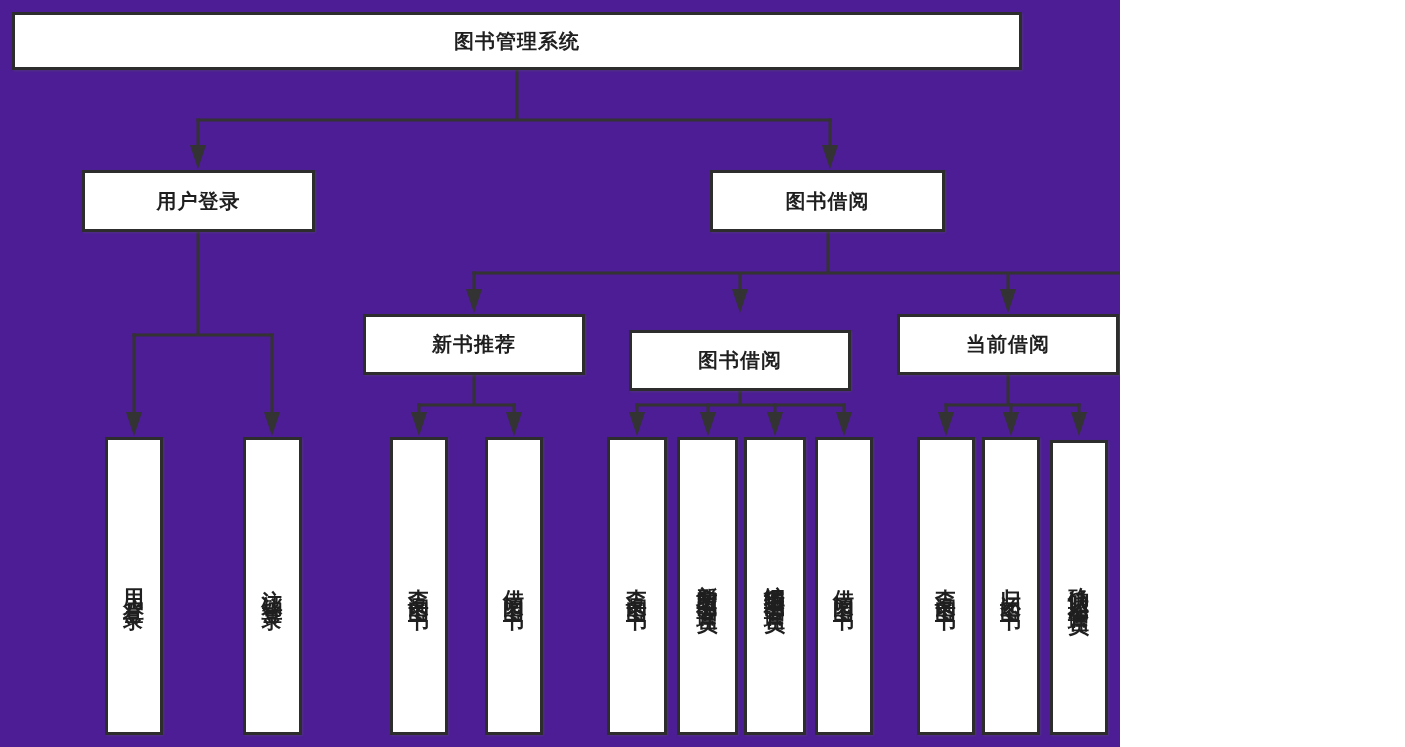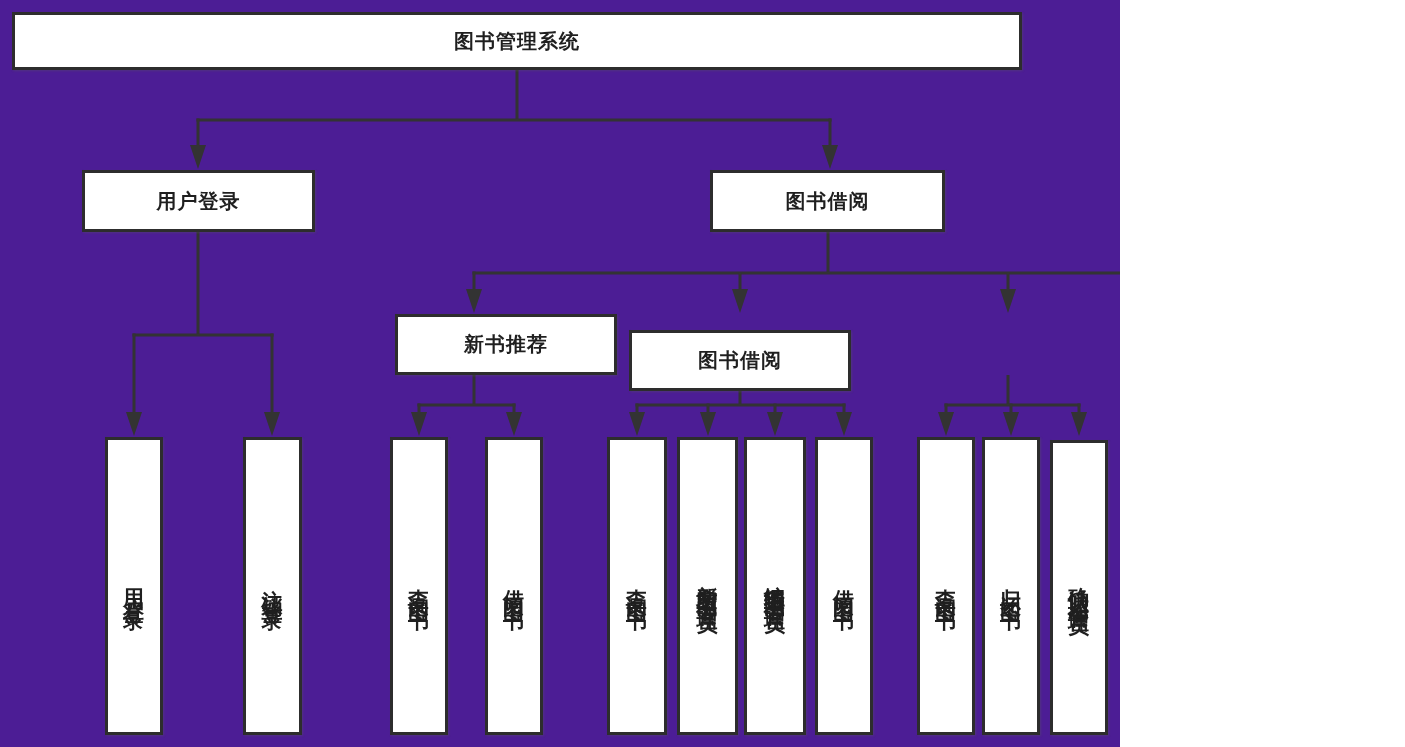--- a/index.html
+++ b/index.html
@@ -128,25 +128,28 @@
     <span class="hlabel">图书管理系统</span>
   </div>
 
   <div class="node" style="left:82px;top:170px;width:233px;height:62px;">
     <span class="hlabel">用户登录</span>
   </div>
   <div class="node" style="left:710px;top:170px;width:235px;height:62px;">
     <span class="hlabel">图书借阅</span>
   </div>
 
-  <div class="node" style="left:363px;top:314px;width:222px;height:61px;margin-left:32px;">
+  <div class="node" style="left:363px;top:314px;width:222px;height:61px;">
     <span class="hlabel">新书推荐</span>
   </div>
   <div class="node" style="left:629px;top:330px;width:222px;height:61px;">
     <span class="hlabel">图书借阅</span>
+  </div>
+  <div class="node" style="left:897px;top:314px;width:222px;height:61px;">
+    <span class="hlabel">当前借阅</span>
   </div>
 
   <div class="node" style="left:105px;top:437px;width:58px;height:298px;">
     <span class="vtext">用户登录</span>
   </div>
   <div class="node" style="left:243px;top:437px;width:59px;height:298px;">
     <span class="vtext">注销登录</span>
   </div>
 
   <div class="node" style="left:390px;top:437px;width:58px;height:298px;">

